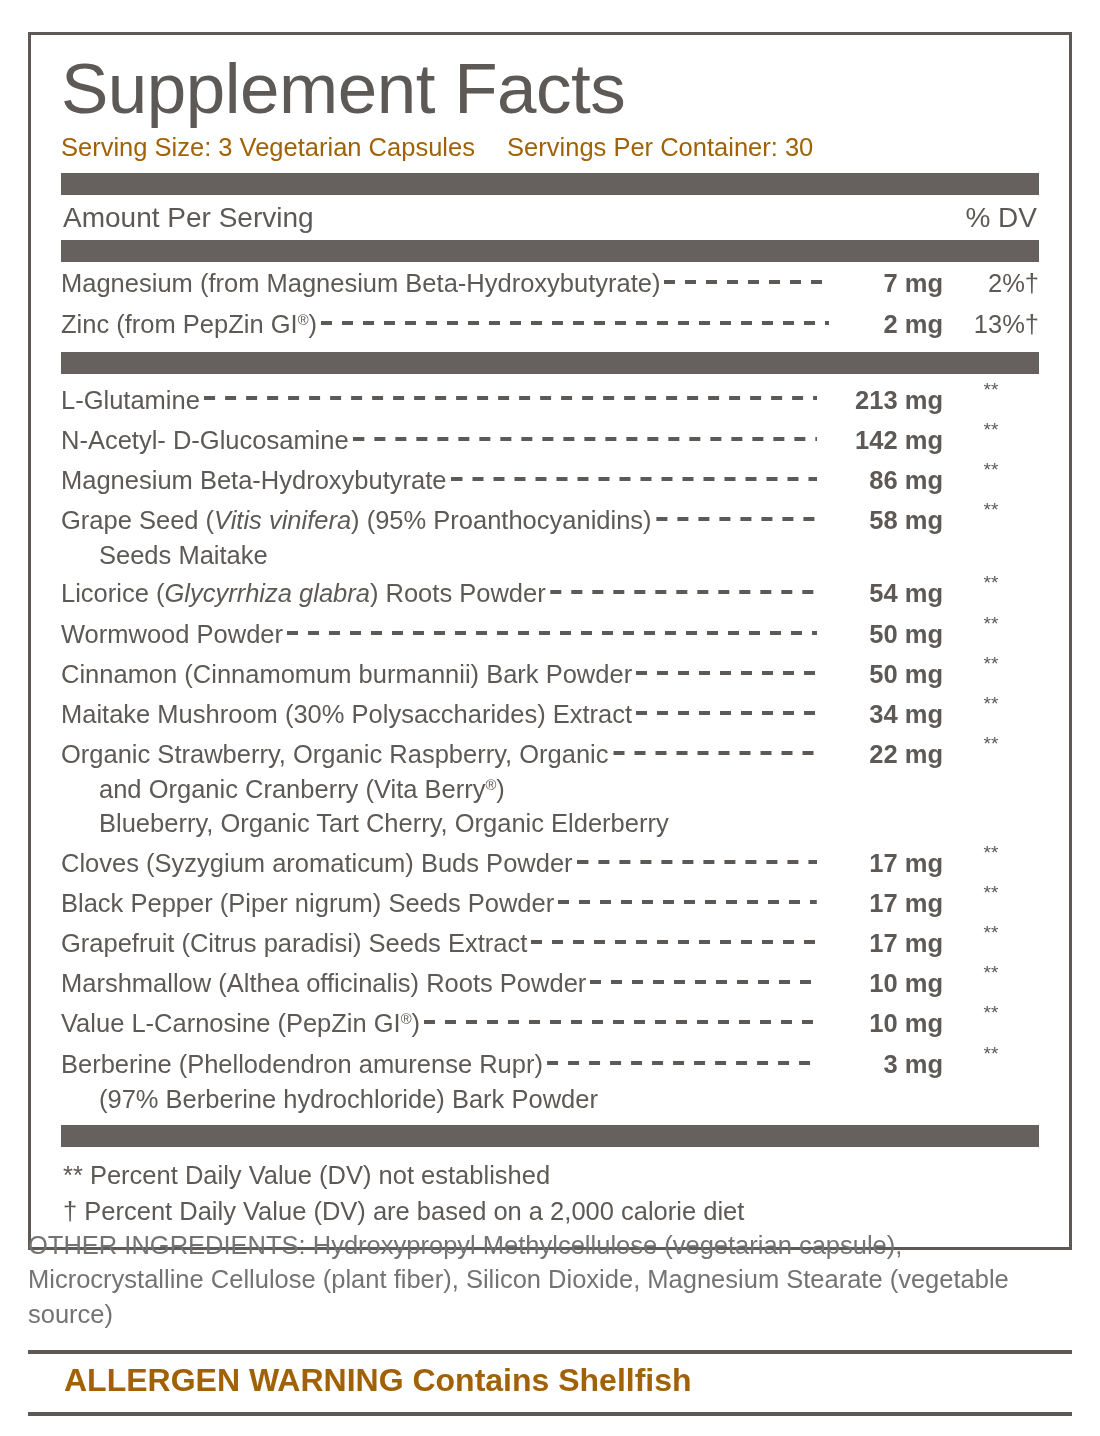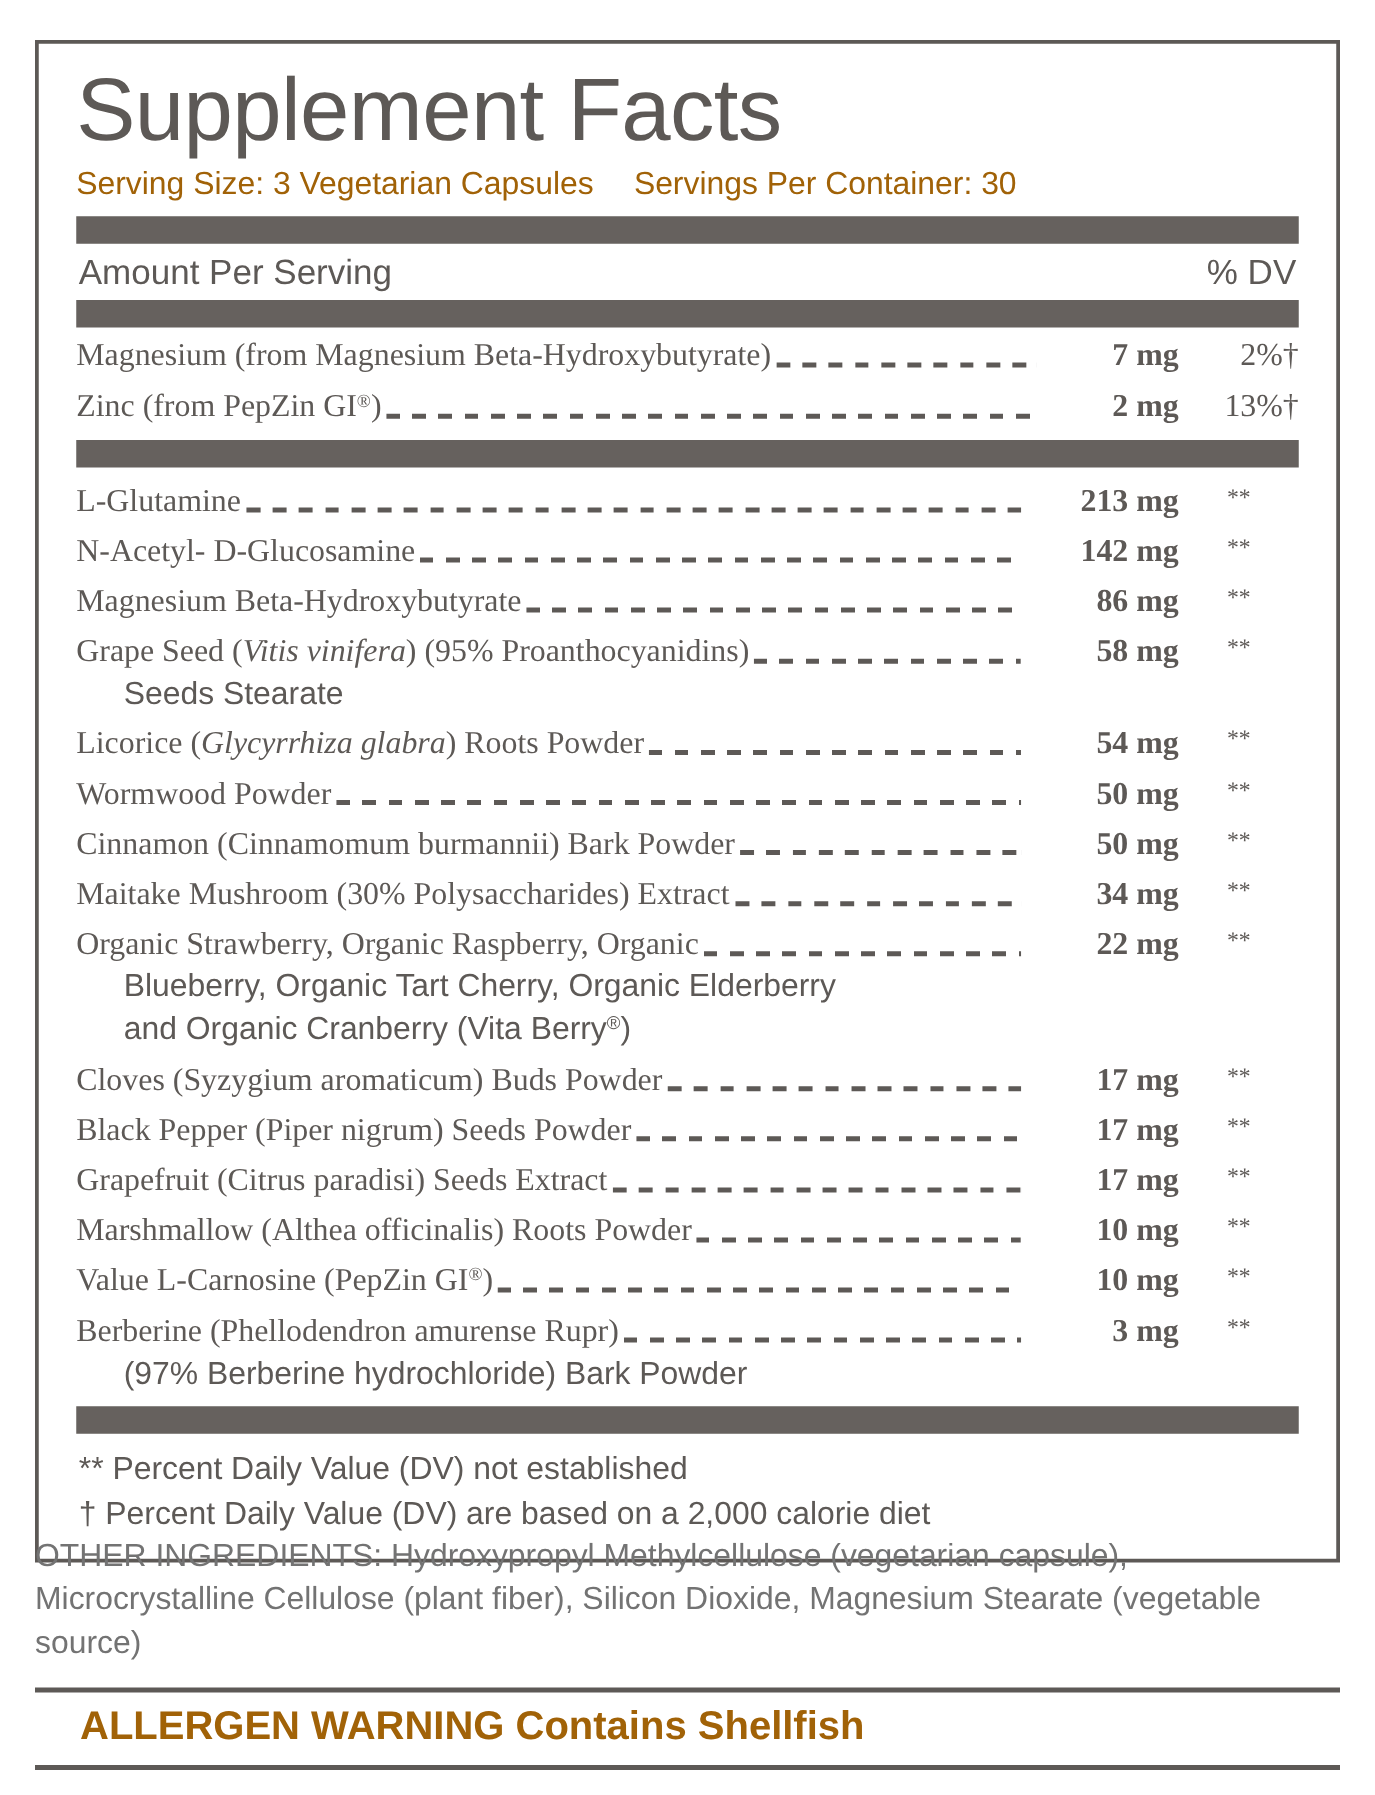--- a/index.html
+++ b/index.html
@@ -67,26 +67,25 @@
     font-size: 28px;
     padding: 7px 2px 6px 2px;
     color: #5d5956;
   }
 
   
   .rows { padding: 0; }
 
   .row {
     display: flex;
-    align-items: flex-end;
+    align-items: flex-start;
     font-size: 25.5px;
     line-height: 1.38;
     color: #5d5956;
     padding: 3px 0 2px 0;
-    font-family: Liberation Serif, serif;
   }
   .rows.primary .row { padding: 4px 0 2px 0; }
 
   .row .nm {
     flex: 0 0 auto;
     white-space: nowrap;
   }
   .row .nm i { font-style: italic; }
 
   .leader {
@@ -252,21 +251,21 @@
         <span class="amt">86 mg</span>
         <span class="dv">**</span>
       </div>
 
       <div class="row">
         <span class="nm"><span>Grape Seed (</span><i>Vitis vinifera</i><span>) (95% Proanthocyanidins)</span></span>
         <span class="leader"></span>
         <span class="amt">58 mg</span>
         <span class="dv">**</span>
       </div>
-      <div class="cont">Seeds Stearate</div>
+      <div class="cont">Seeds Maitake</div>
 
       <div class="row">
         <span class="nm"><span>Licorice (</span><i>Glycyrrhiza glabra</i><span>) Roots Powder</span></span>
         <span class="leader"></span>
         <span class="amt">54 mg</span>
         <span class="dv">**</span>
       </div>
 
       <div class="row">
         <span class="nm">Wormwood Powder</span>
@@ -288,22 +287,22 @@
         <span class="amt">34 mg</span>
         <span class="dv">**</span>
       </div>
 
       <div class="row">
         <span class="nm">Organic Strawberry, Organic Raspberry, Organic</span>
         <span class="leader"></span>
         <span class="amt">22 mg</span>
         <span class="dv">**</span>
       </div>
+      <div class="cont"><span>and Organic Cranberry (Vita Berry</span><sup class="reg">®</sup><span>)</span></div>
       <div class="cont">Blueberry, Organic Tart Cherry, Organic Elderberry</div>
-      <div class="cont"><span>and Organic Cranberry (Vita Berry</span><sup class="reg">®</sup><span>)</span></div>
 
       <div class="row" style="padding-top:5px;">
         <span class="nm">Cloves (Syzygium aromaticum) Buds Powder</span>
         <span class="leader"></span>
         <span class="amt">17 mg</span>
         <span class="dv">**</span>
       </div>
 
       <div class="row">
         <span class="nm">Black Pepper (Piper nigrum) Seeds Powder</span>

